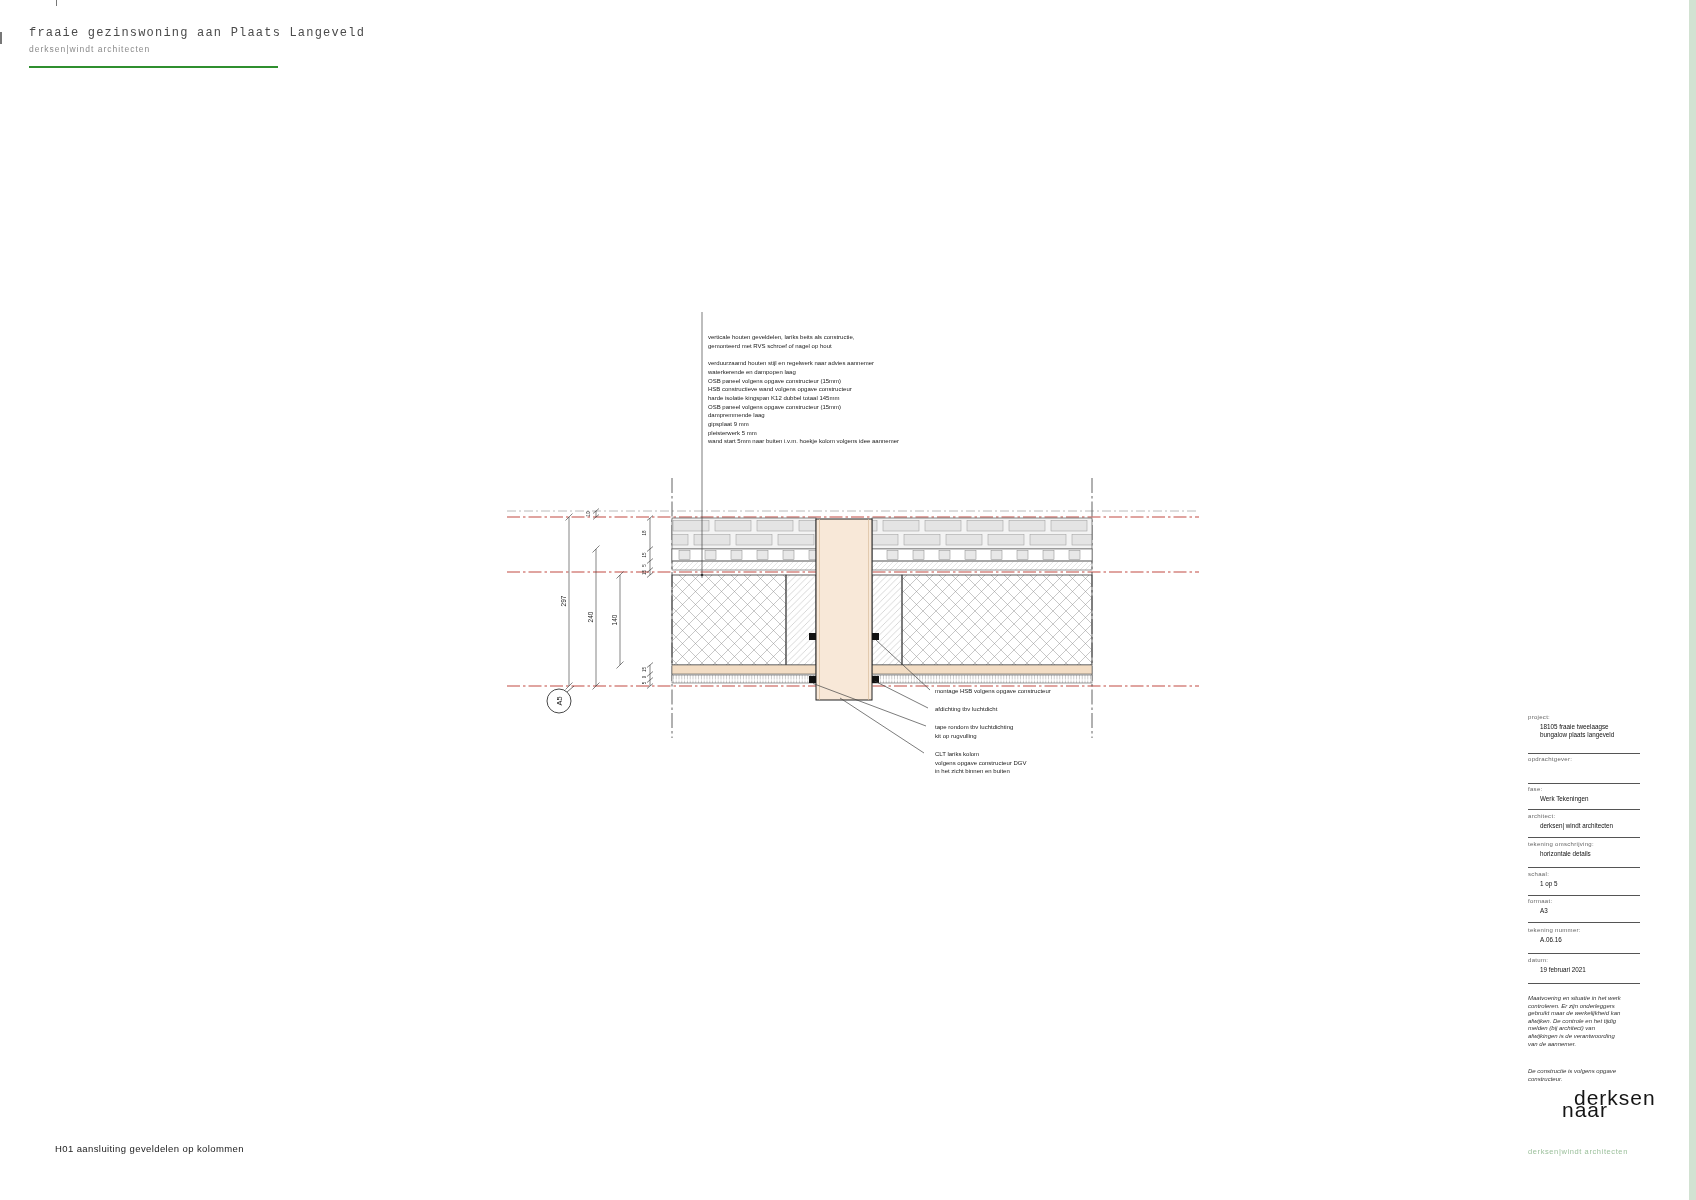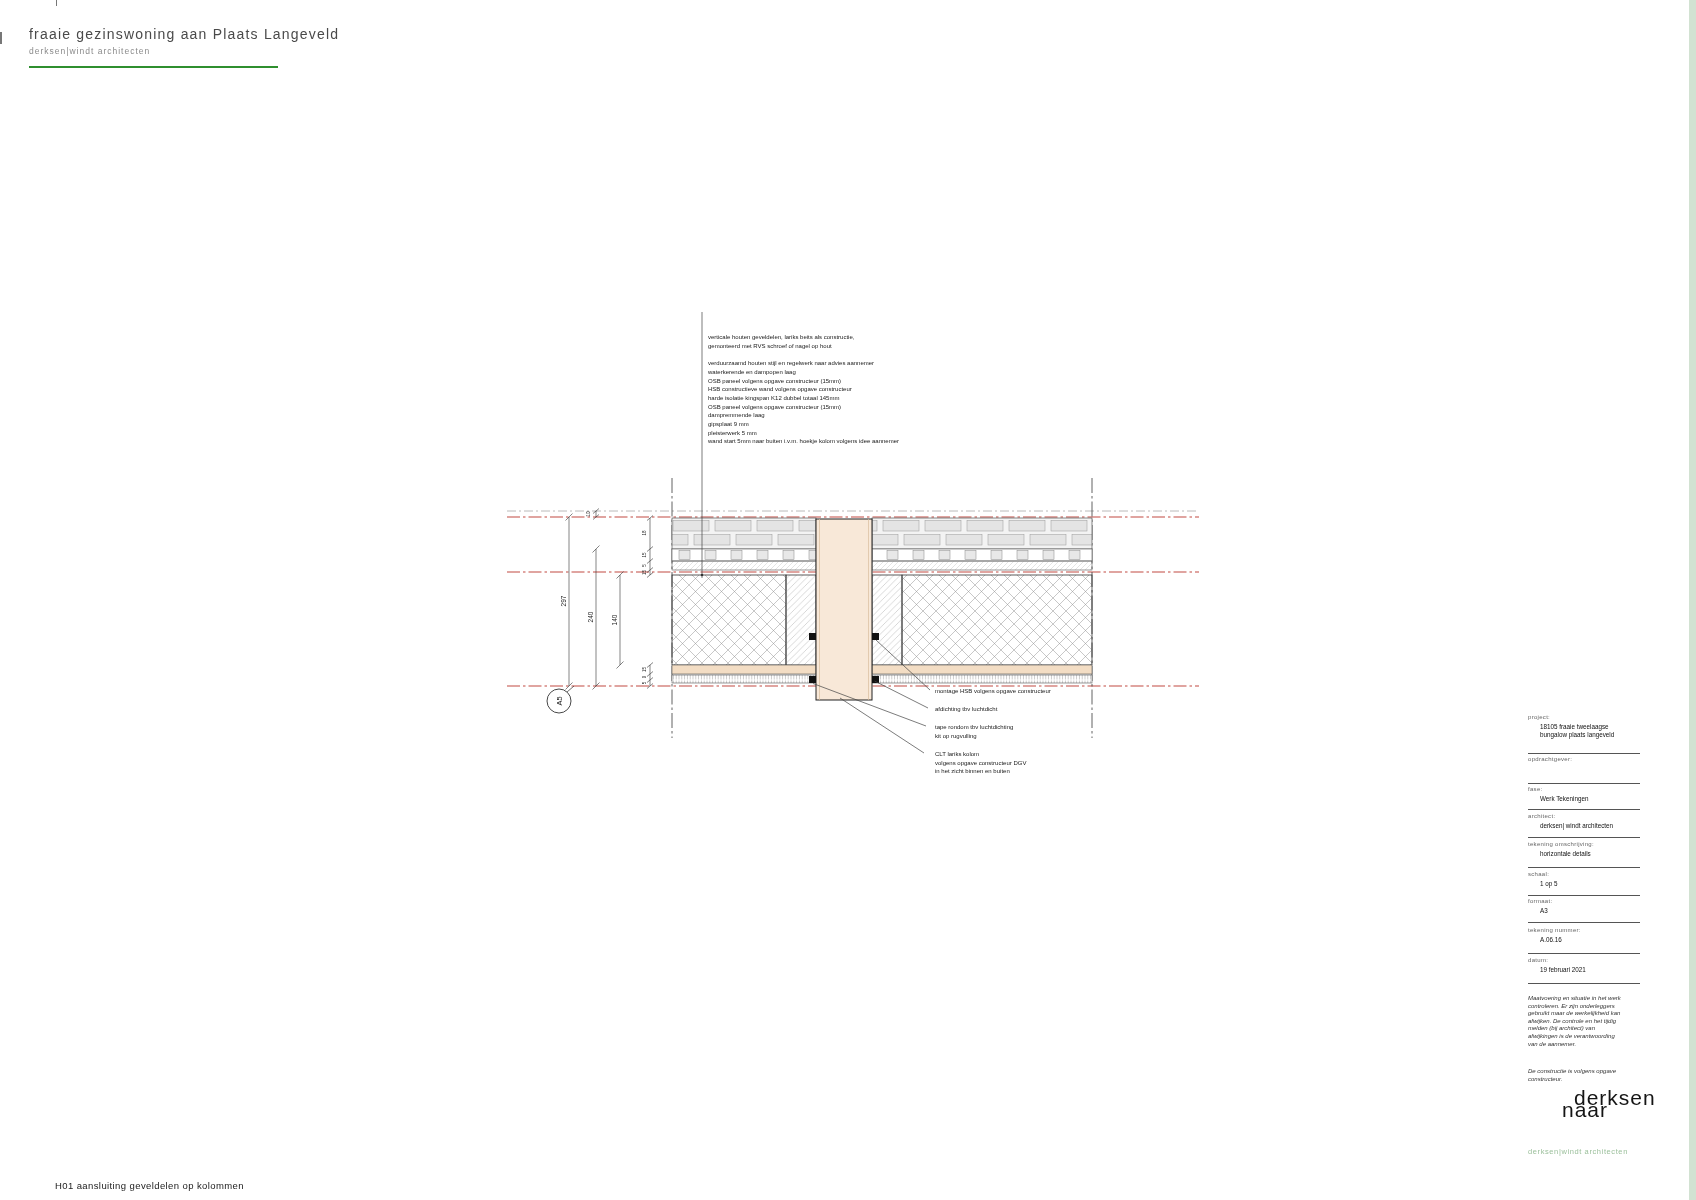--- a/index.html
+++ b/index.html
@@ -1,20 +1,20 @@
 <!DOCTYPE html>
 <html><head>
 <meta charset="utf-8">
 <style>
   html,body{margin:0;padding:0;background:#fff;}
   #page{position:relative;width:1696px;height:1200px;background:#ffffff;overflow:hidden;
         font-family:"Liberation Sans",sans-serif;color:#222;}
   
   .hdr{position:absolute;left:29px;top:26px;}
-  .hdr-title{font-size:14px;letter-spacing:1.2px;color:#4a4a4a;white-space:nowrap;}
+  .hdr-title{font-size:12px;letter-spacing:1.2px;color:#4a4a4a;white-space:nowrap;font-family:Liberation Mono, monospace;}
   .hdr-sub{font-size:8.5px;letter-spacing:1px;color:#8a8a8a;margin-top:4px;white-space:nowrap;}
   .hdr-rule{position:absolute;left:29px;top:66px;width:249px;height:2px;background:#2f8f2f;}
   
   .mark{position:absolute;background:#777;}
   
   .ann{position:absolute;left:708px;top:333px;font-size:6px;line-height:8.7px;color:#222;white-space:nowrap;}
   
   .callout{position:absolute;font-size:6px;line-height:8.7px;color:#222;white-space:nowrap;}
   
   #drawing{position:absolute;left:460px;top:295px;}
@@ -25,21 +25,21 @@
   .tb-value{font-size:6.3px;color:#111;margin-left:12px;margin-top:3px;width:88px;line-height:8px;}
   .tb-rule{position:absolute;left:0;width:112px;height:1px;background:#555;}
   .tb-note{position:absolute;left:0;width:98px;font-size:6px;line-height:7.6px;color:#333;font-style:italic;}
   
   .logo{position:absolute;left:1528px;top:1086px;width:118px;color:#151515;margin-left:32px;}
   .logo-w1{display:block;font-size:21px;letter-spacing:1px;margin-left:14px;}
   .logo-w2{display:block;font-size:21px;letter-spacing:1px;margin-top:-12px;margin-left:2px;}
   .logo-sub{position:absolute;left:1528px;top:1147px;width:118px;font-size:7.5px;
             letter-spacing:0.6px;color:#9cc09c;white-space:nowrap;}
   
-  .caption{position:absolute;left:55px;top:1180px;font-size:9.5px;letter-spacing:0.4px;color:#222;white-space:nowrap;}
+  .caption{position:absolute;left:55px;top:1143px;font-size:9.5px;letter-spacing:0.4px;color:#222;white-space:nowrap;}
   
   .edge-strip{position:absolute;right:0;top:0;width:7px;height:1200px;background:#d2e2d2;}
 </style>
 </head>
 <body>
 
 <div id="page">
 
   <div class="hdr">
     <div class="hdr-title">fraaie gezinswoning aan Plaats Langeveld</div>

